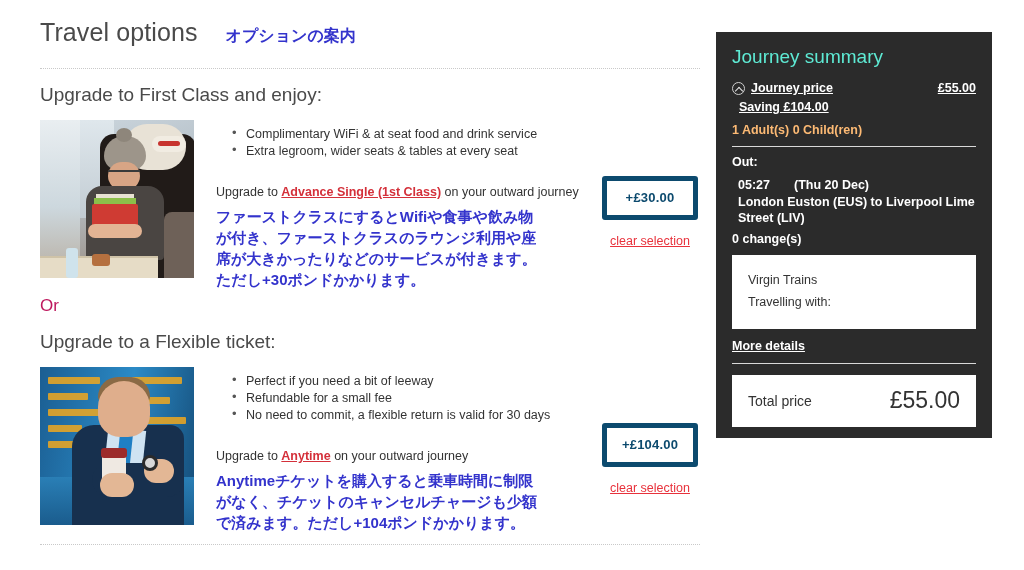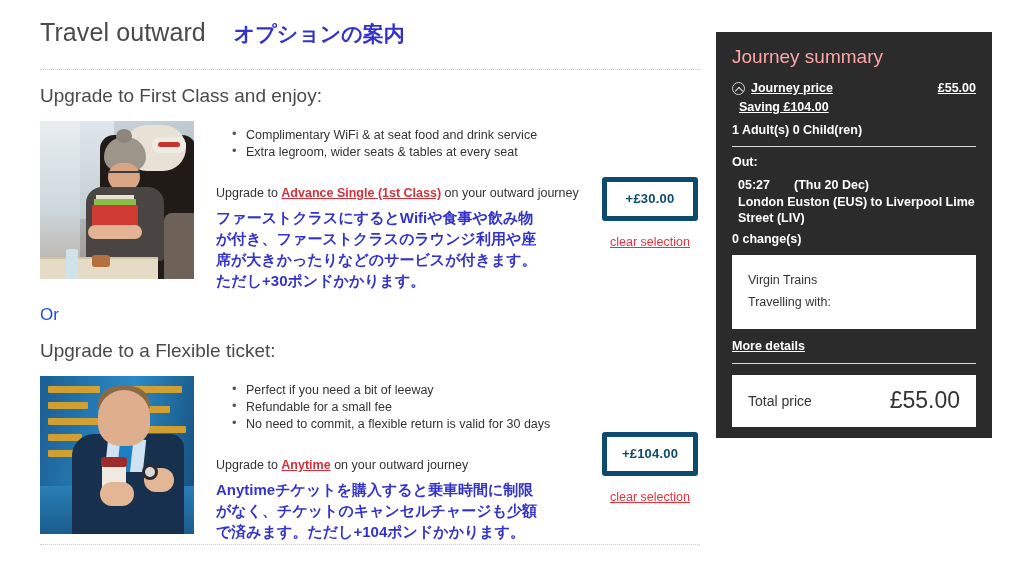--- a/index.html
+++ b/index.html
@@ -15,34 +15,34 @@
   .main {
     position: absolute; left: 40px; top: 18px;
     width: 660px;
   }
   .title-row { display: flex; align-items: baseline; gap: 28px; }
   .page-title {
     font-size: 25px; font-weight: 400; color: #4a4a4a;
     letter-spacing: 0.1px;
   }
   .title-jp {
-    font-size: 21px; font-weight: bold; color: #3333cc; font-family: Liberation Serif, serif;
+    font-size: 16px; font-weight: bold; color: #3333cc; font-family: Liberation Serif, serif;
   }
   .dotted-rule {
     margin-top: 21px;
     border-top: 1px dotted #c9c9c9;
     width: 660px; height: 0;
   }
 
   .section-heading {
     font-size: 19px; font-weight: 400; color: #4a4a4a;
     margin-top: 15px;
   }
   .or-text {
-    font-size: 17px; color: #1d4ed8; margin-top: 14px;
+    font-size: 17px; color: #be185d; margin-top: 6px;
   }
 
   .offer { display: flex; margin-top: 14px; }
   .offer-photo {
     width: 154px; height: 158px; flex: 0 0 154px;
     position: relative; overflow: hidden;
   }
   .offer-body { margin-left: 22px; flex: 1; position: relative; }
 
   ul.perks { list-style: none; margin: 6px 0 0 16px; }
@@ -225,21 +225,21 @@
   }
 
   
   .summary {
     position: absolute; left: 716px; top: 32px;
     width: 276px; height: 406px;
     background: #2b2b2b; color: #ffffff;
     padding: 14px 16px 16px;
   }
   .summary-title {
-    font-size: 19px; font-weight: 400; color: #fca5a5;
+    font-size: 19px; font-weight: 400; color: #5eead4;
     margin-bottom: 13px;
   }
   .jp-row {
     display: flex; align-items: center; justify-content: space-between;
     font-size: 12.5px; font-weight: 600; text-decoration: underline;
   }
   .jp-left { display: flex; align-items: center; gap: 6px; }
   .chev-icon {
     width: 13px; height: 13px; border: 1px solid #cfcfcf;
     border-radius: 50%; position: relative; display:inline-block;
@@ -249,21 +249,21 @@
     width: 5px; height: 5px;
     border-left: 1.3px solid #e8e8e8; border-top: 1.3px solid #e8e8e8;
     transform: rotate(45deg);
   }
   .saving-link {
     display: inline-block; margin: 5px 0 0 7px;
     font-size: 12.5px; font-weight: 600; color: #ffffff;
     text-decoration: underline;
   }
   .pax {
-    margin-top: 8px; font-size: 12.5px; font-weight: 600; color:#ffffff;
+    margin-top: 8px; font-size: 12.5px; font-weight: 600; color:#fdba74;
   }
   .hr-w { border-top: 1px solid #d9d9d9; margin: 9px 0 8px; }
   .out-label { font-size: 12.5px; font-weight: 600; }
   .leg { margin: 9px 0 0 6px; }
   .leg-time {
     font-size: 12.5px; font-weight: 600;
     display: flex; gap: 24px;
   }
   .leg-route {
     font-size: 12.5px; font-weight: 600; line-height: 16px;
@@ -289,21 +289,21 @@
   .total-value { font-size: 23px; }
 </style>
 </head>
 <body>
 
 <div class="page">
 
   <div class="main">
 
     <div class="title-row">
-      <div class="page-title">Travel outward</div>
+      <div class="page-title">Travel options</div>
       <div class="title-jp">オプションの案内</div>
     </div>
 
     <div class="dotted-rule"></div>
 
     <div class="section-heading">Upgrade to First Class and enjoy:</div>
 
     <div class="offer">
       <div class="offer-photo photo1">
         <div class="p1-window"></div>

